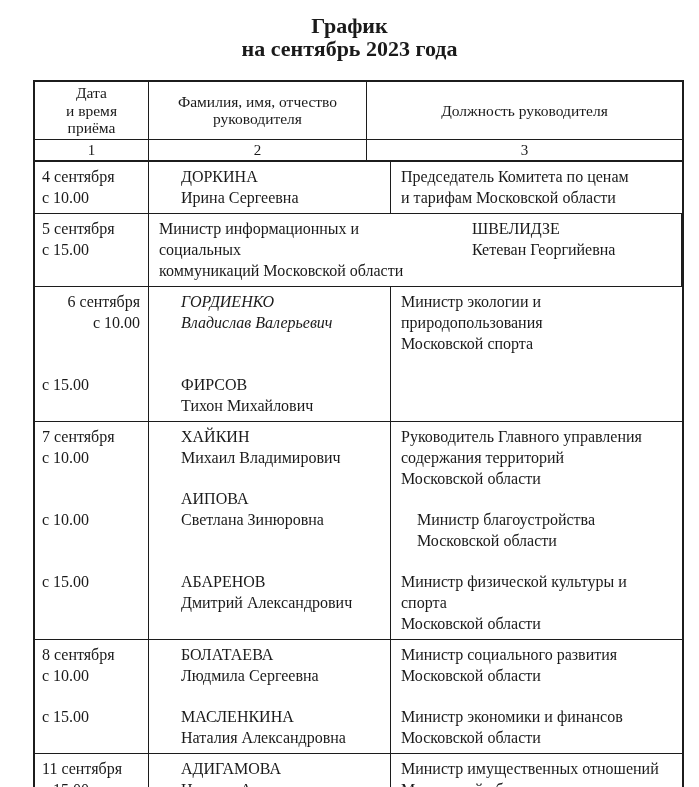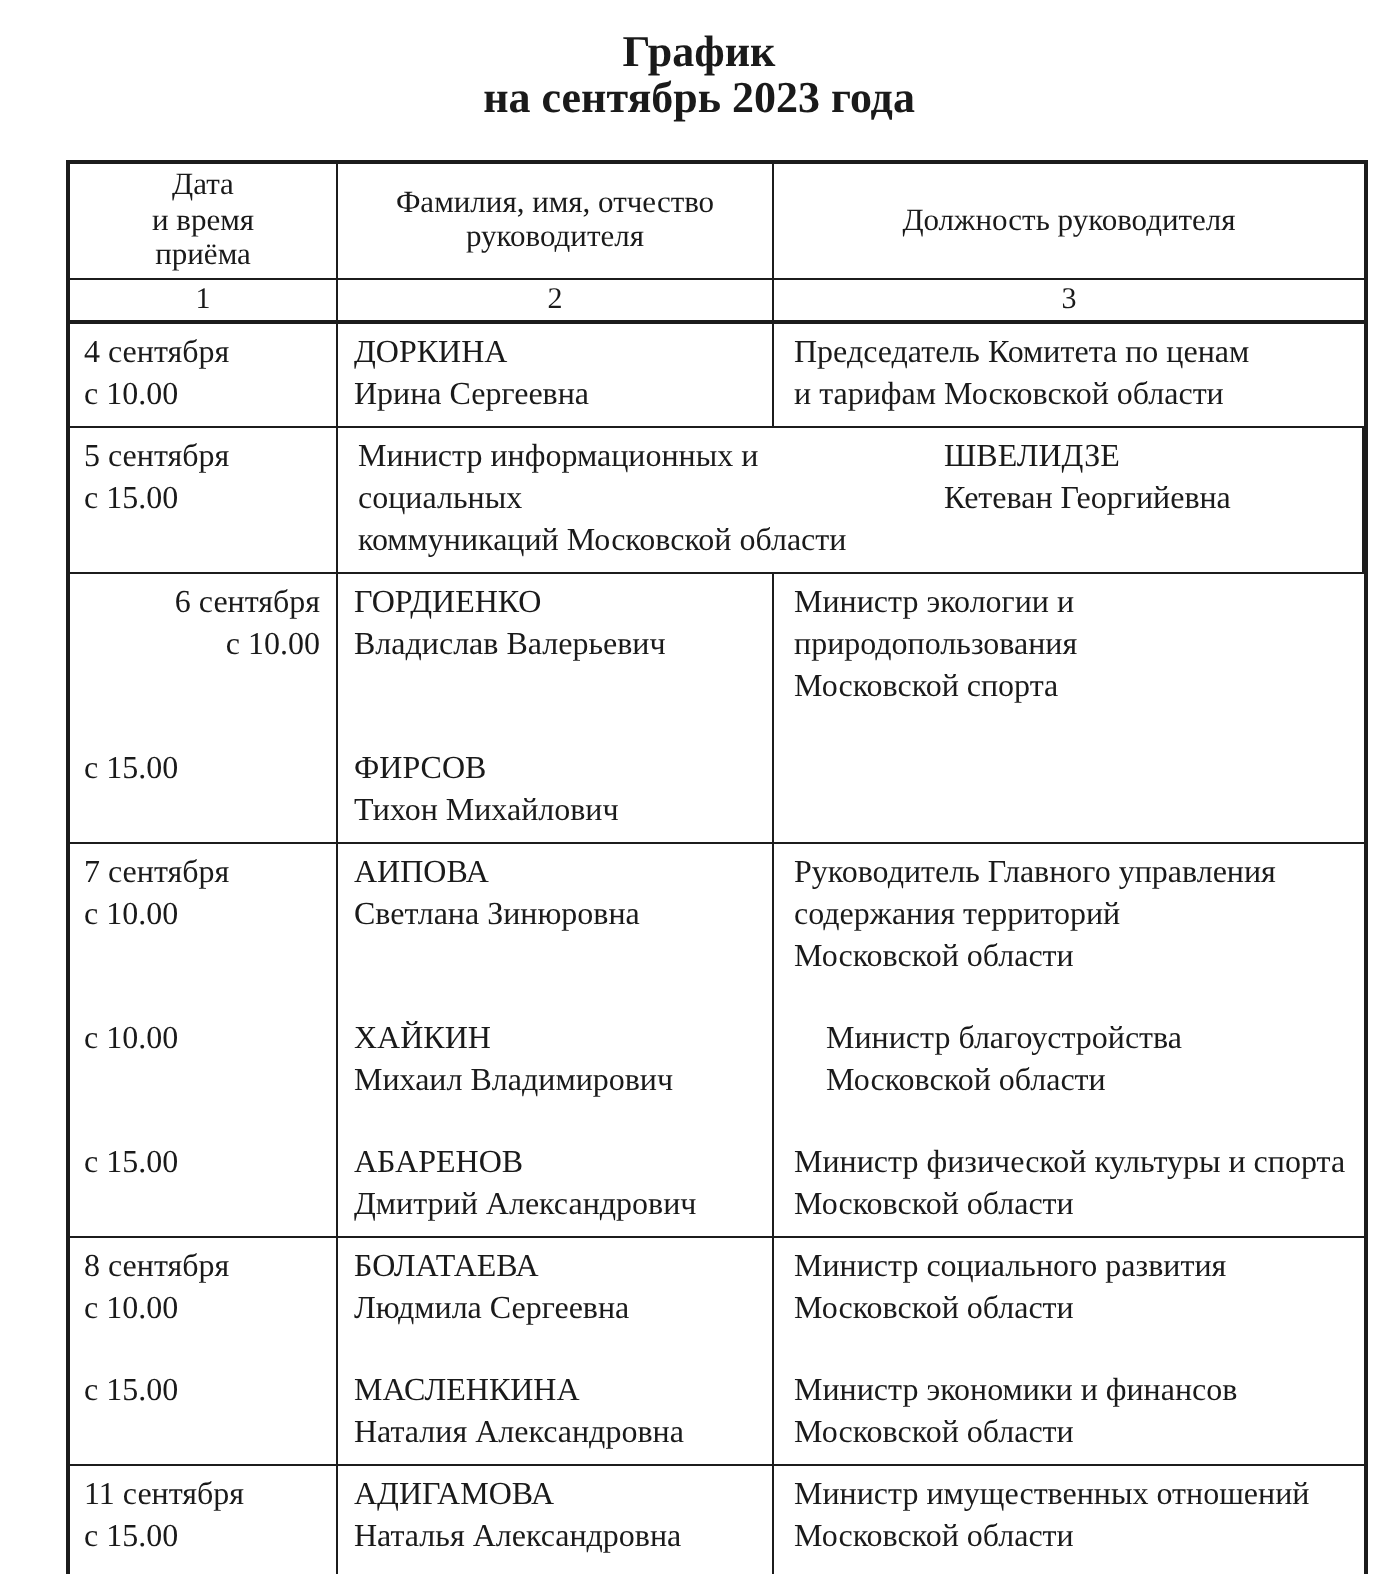--- a/index.html
+++ b/index.html
@@ -27,21 +27,21 @@
     margin: 20px 0 0 33px;
     width: 651px;
     border: 2px solid #1c1c1c;
     box-sizing: border-box;
   }
   .flex-row { display: flex; }
   .cell {
     box-sizing: border-box;
     white-space: pre-line;
   }
-  .w1 { width: 134px; }
+  .w1 { width: 114px; }
   .w2 { width: 218px; }
   .w3 { flex: 1; }
   .bR { border-right: 1.5px solid #1c1c1c; }
   .header-row { border-bottom: 1.5px solid #1c1c1c; }
   .h-cell {
     display: flex;
     align-items: center;
     justify-content: center;
     text-align: center;
     min-height: 54px;
@@ -64,21 +64,21 @@
     border-bottom: none;
     min-height: 74px;
   }
   .col {
     box-sizing: border-box;
     font-size: 16px;
     line-height: 21px;
     padding: 4px 8px 5px 7px;
     white-space: pre-line;
   }
-  .col.c2 { padding-left: 8px; }
+  .col.c2 { padding-left: 8px; margin-left: 24px; }
   .col.c3 { padding-left: 10px; }
 </style>
 </head>
 <body>
 
 <div class="page">
 
   <div class="title-block">
     <div>График</div>
     <div>на сентябрь 2023 года</div>
@@ -114,32 +114,32 @@
           <div class="col cell w1 bR c1"><div>5 сентября
 с 15.00</div></div>
           <div class="col cell w3 c3"><div>Министр информационных и социальных
 коммуникаций Московской области</div></div>
           <div class="col cell w2 bR c2"><div>ШВЕЛИДЗЕ
 Кетеван Георгийевна</div></div>
         </div>
         <div class="t-row">
           <div class="col cell w1 bR c1"><div style="min-height: 83px; text-align: right;">6 сентября
 с 10.00</div><div>с 15.00</div></div>
-          <div class="col cell w2 bR c2"><div style="min-height: 83px;">ГОРДИЕНКО
+          <div class="col cell w2 bR c2"><div style="min-height: 83px; font-style: italic;">ГОРДИЕНКО
 Владислав Валерьевич</div><div>ФИРСОВ
 Тихон Михайлович</div></div>
           <div class="col cell w3 c3"><div>Министр экологии и природопользования
 Московской спорта</div></div>
         </div>
         <div class="t-row">
           <div class="col cell w1 bR c1"><div style="min-height: 83px;">7 сентября
 с 10.00</div><div style="min-height: 62px;">с 10.00</div><div>с 15.00</div></div>
-          <div class="col cell w2 bR c2"><div style="min-height: 83px;">АИПОВА
-Светлана Зинюровна</div><div style="min-height: 62px;">ХАЙКИН
-Михаил Владимирович</div><div>АБАРЕНОВ
+          <div class="col cell w2 bR c2"><div style="min-height: 62px;">ХАЙКИН
+Михаил Владимирович</div><div style="min-height: 83px;">АИПОВА
+Светлана Зинюровна</div><div>АБАРЕНОВ
 Дмитрий Александрович</div></div>
           <div class="col cell w3 c3"><div style="min-height: 83px;">Руководитель Главного управления
 содержания территорий
 Московской области</div><div style="min-height: 62px; margin-left: 16px;">Министр благоустройства
 Московской области</div><div>Министр физической культуры и спорта
 Московской области</div></div>
         </div>
         <div class="t-row">
           <div class="col cell w1 bR c1"><div style="min-height: 62px;">8 сентября
 с 10.00</div><div>с 15.00</div></div>

